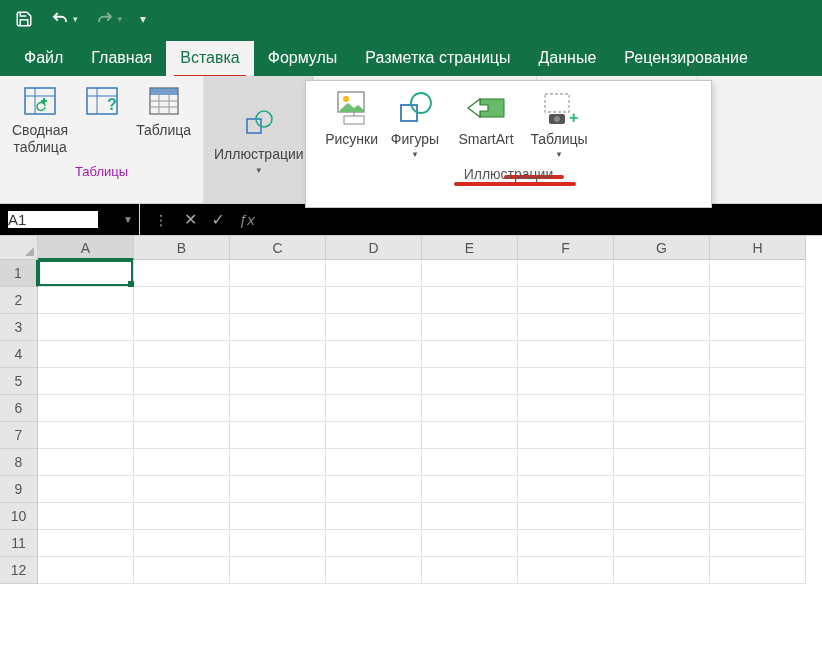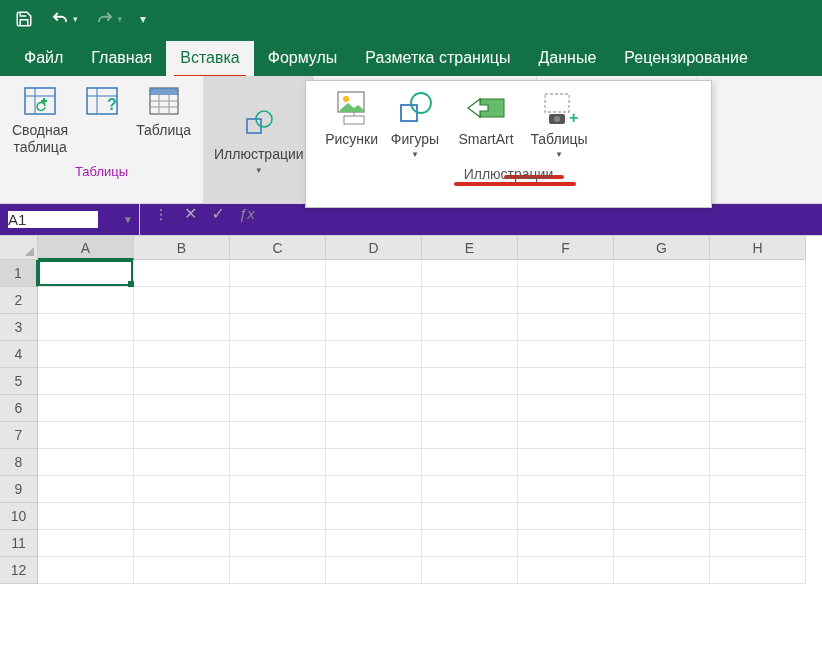--- a/index.html
+++ b/index.html
@@ -33,21 +33,21 @@
   .dropdown-panel { position: absolute; top: 4px; left: 305px; width: 407px; height: 128px; background: #fff; border: 1px solid #c6c6c6; box-shadow: 2px 2px 6px rgba(0,0,0,.15); display: flex; flex-direction: column; z-index: 10; }
   .dropdown-items { display: flex; padding: 4px 2px 0; }
   .dd-btn { display:flex; flex-direction:column; align-items:center; text-align:center; font-size:14px; line-height:1.25; padding: 2px 4px; cursor:pointer; }
   .dd-btn .icon-box { width:48px; height:42px; display:flex; align-items:center; justify-content:center; margin-bottom:2px; }
   .dd-btn .tiny-caret { font-size: 9px; color: #555; }
   .dropdown-panel .panel-label { text-align:center; font-size:14px; color:#555; padding:4px 0 6px; position:relative; }
   .underline-red { position:absolute; height:4px; background:#d62b1f; border-radius:2px; }
   .ul1 { width: 60px; left: 198px; top: 94px; }
   .ul2 { width: 122px; left: 148px; bottom: 2px; }
 
-  .formulabar { height: 32px; background:#4c1d95; border-bottom:1px solid #d4d4d4; display:flex; align-items:flex-start; }
+  .formulabar { height: 32px; background:#000000; border-bottom:1px solid #d4d4d4; display:flex; align-items:center; }
   .namebox { width: 140px; height: 100%; border-right:1px solid #d4d4d4; display:flex; align-items:center; padding: 0 8px; position:relative; }
   .namebox input { border:none; outline:none; font-size:15px; width: 90px; color:#333; }
   .namebox .dd { position:absolute; right:6px; color:#888; font-size:10px; }
   .fx-area { display:flex; align-items:center; gap: 14px; padding: 0 14px; color:#aaa; }
   .fx-area .fx { font-style: italic; color:#888; font-size:15px; }
 
   .sheet { display:flex; }
   .corner { width:38px; height:24px; background:#e6e6e6; border-right:1px solid #ccc; border-bottom:1px solid #ccc; position:relative; }
   .corner::after { content:""; position:absolute; right:3px; bottom:3px; width:0; height:0; border-left:9px solid transparent; border-bottom:9px solid #b0b0b0; }
   .colheads { display:flex; }

